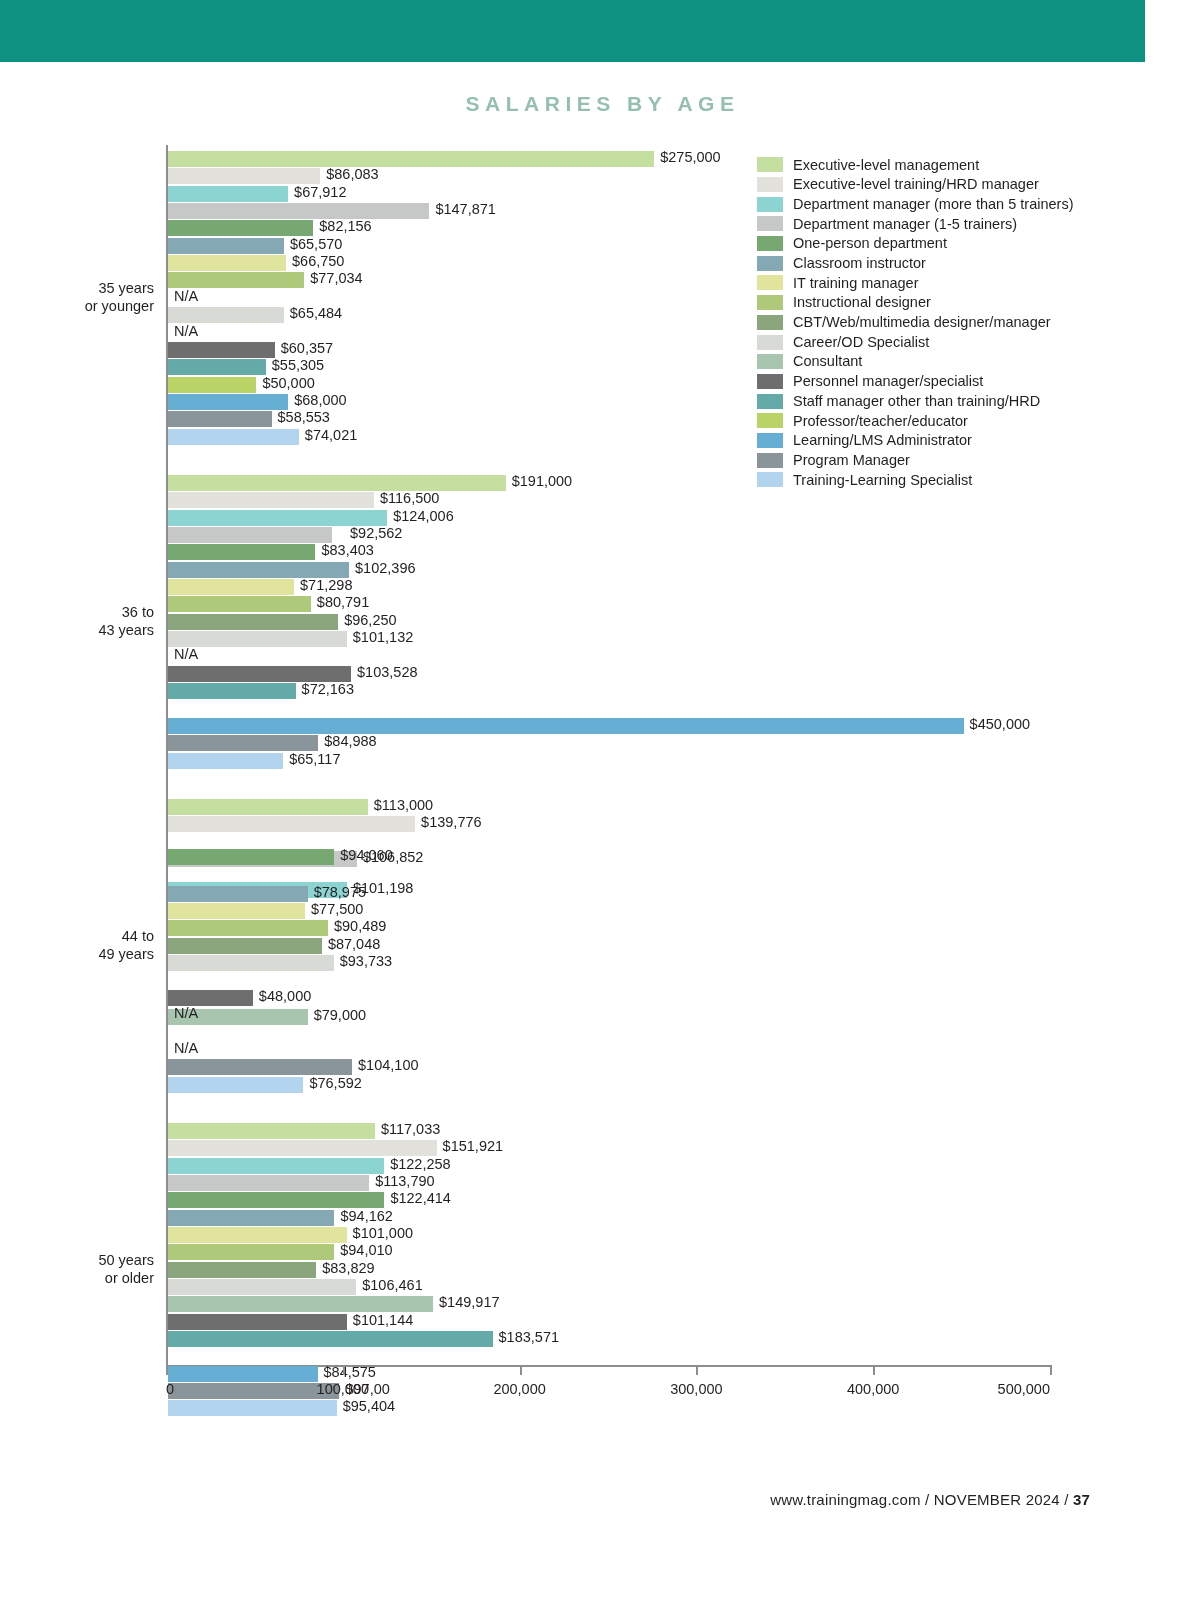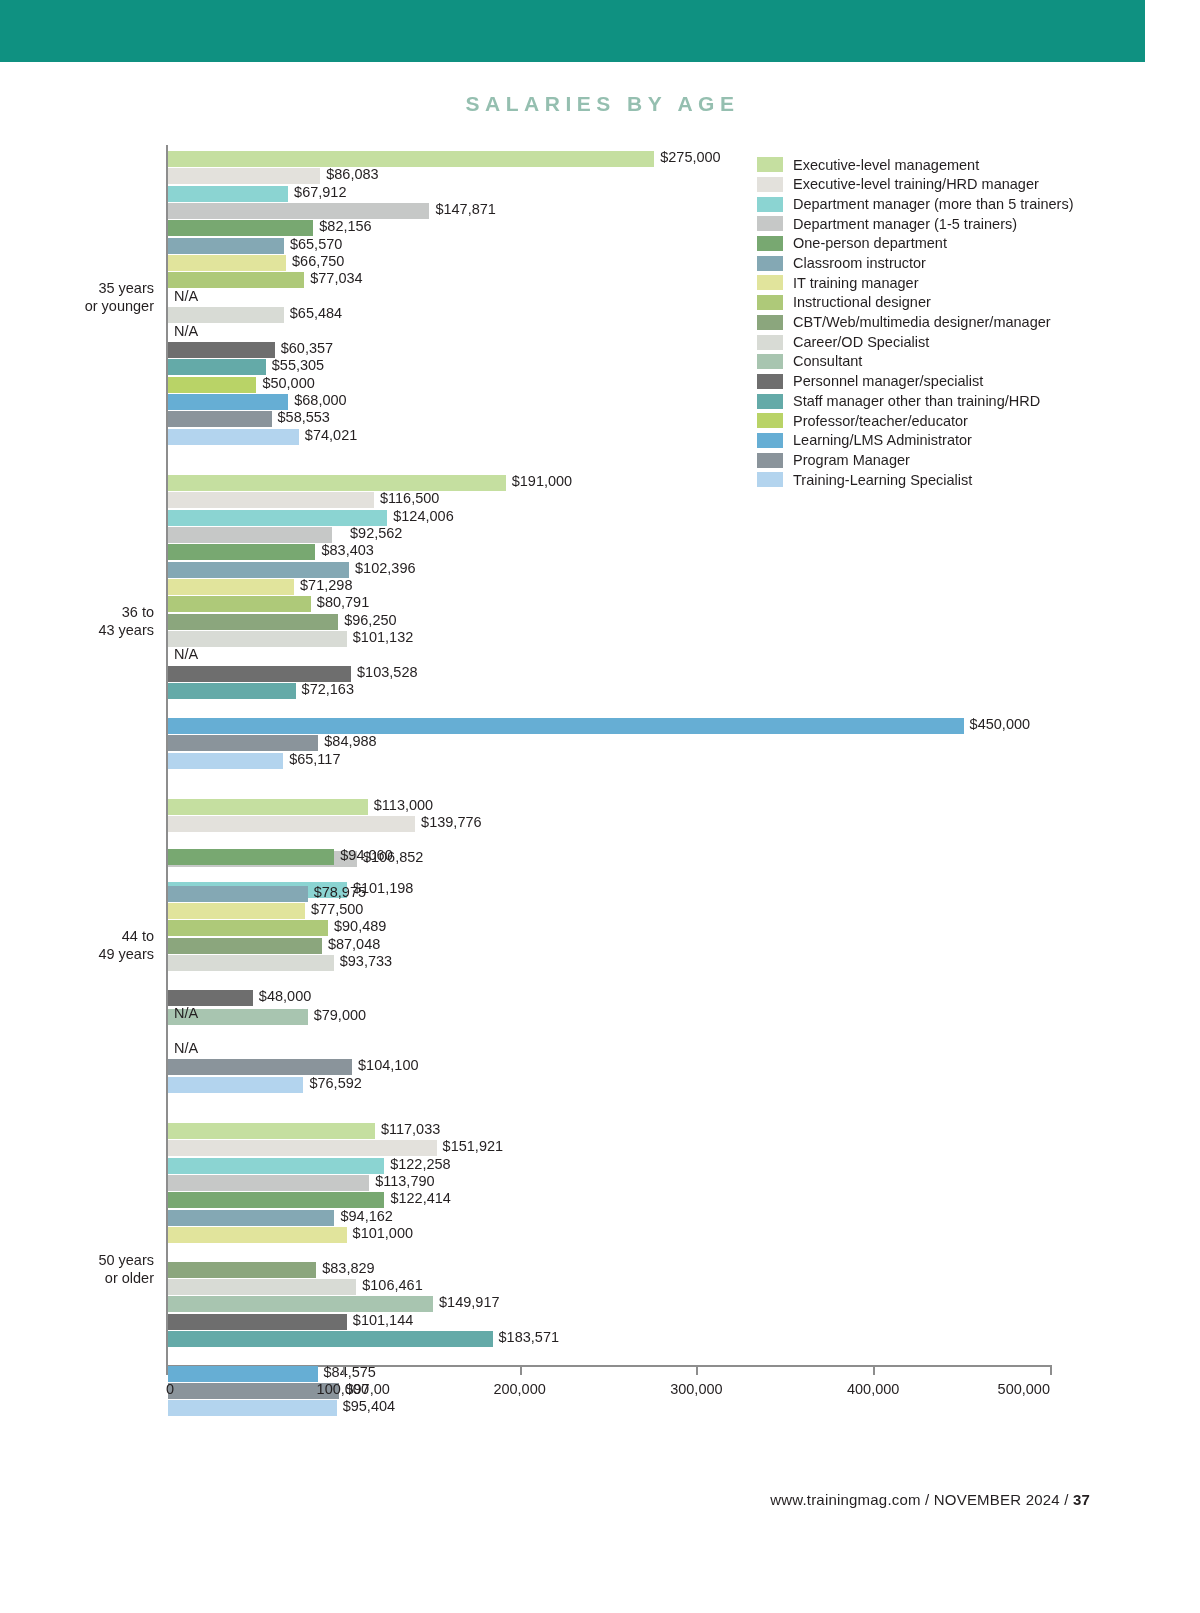--- a/index.html
+++ b/index.html
@@ -330,20 +330,24 @@
       <div class="bar" style="width: 216.428px; background: rgb(120, 168, 113);"></div>
       <span class="bar-value" style="left: 222.428px;">$122,414</span>
     </div>
     <div class="bar-row" style="top: 1064.6px; width: 884px;">
       <div class="bar" style="width: 166.478px; background: rgb(132, 168, 180);"></div>
       <span class="bar-value" style="left: 172.478px; text-align: center;">$94,162</span>
     </div>
     <div class="bar-row" style="top: 1081.95px; width: 884px;">
       <div class="bar" style="width: 178.568px; background: rgb(225, 228, 156);"></div>
       <span class="bar-value" style="left: 184.568px;">$101,000</span>
+    </div>
+    <div class="bar-row" style="top: 1099.3px; width: 884px;">
+      <div class="bar" style="width: 166.21px; background: rgb(174, 201, 121);"></div>
+      <span class="bar-value" style="left: 172.21px;">$94,010</span>
     </div>
     <div class="bar-row" style="top: 1116.65px; width: 884px;">
       <div class="bar" style="width: 148.21px; background: rgb(139, 166, 125);"></div>
       <span class="bar-value" style="left: 154.21px;">$83,829</span>
     </div>
     <div class="bar-row" style="top: 1134px; width: 884px;">
       <div class="bar" style="width: 188.223px; background: rgb(216, 219, 213);"></div>
       <span class="bar-value" style="left: 194.223px;">$106,461</span>
     </div>
     <div class="bar-row" style="top: 1151.35px; width: 884px;">

